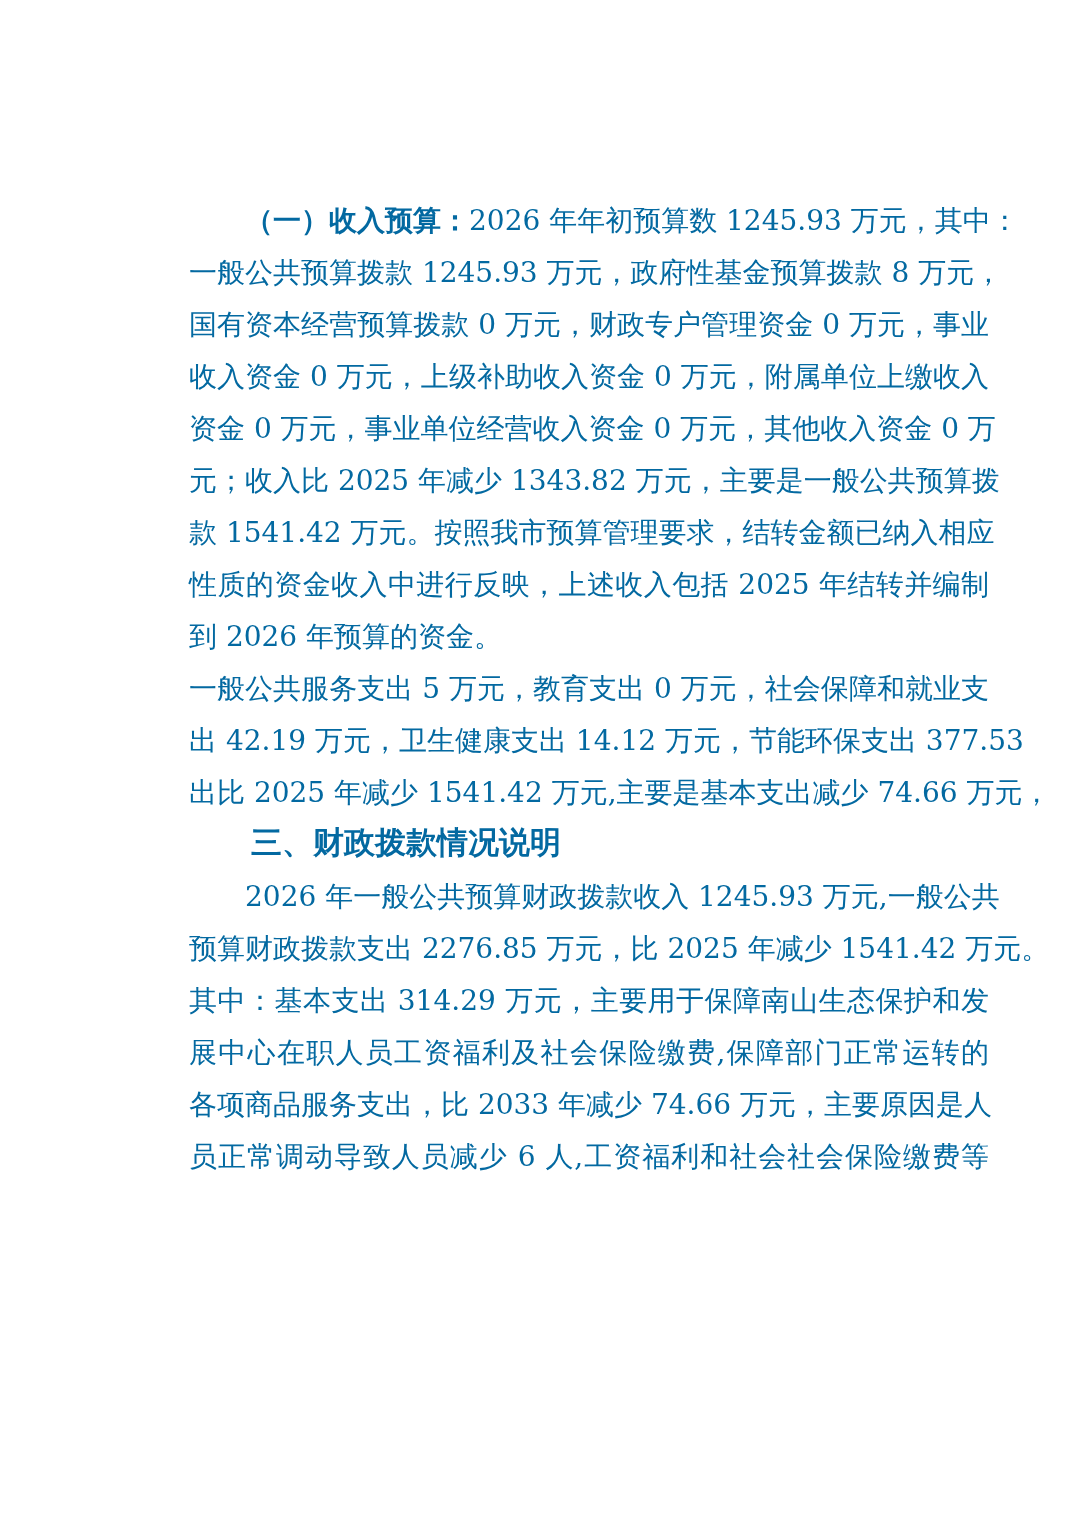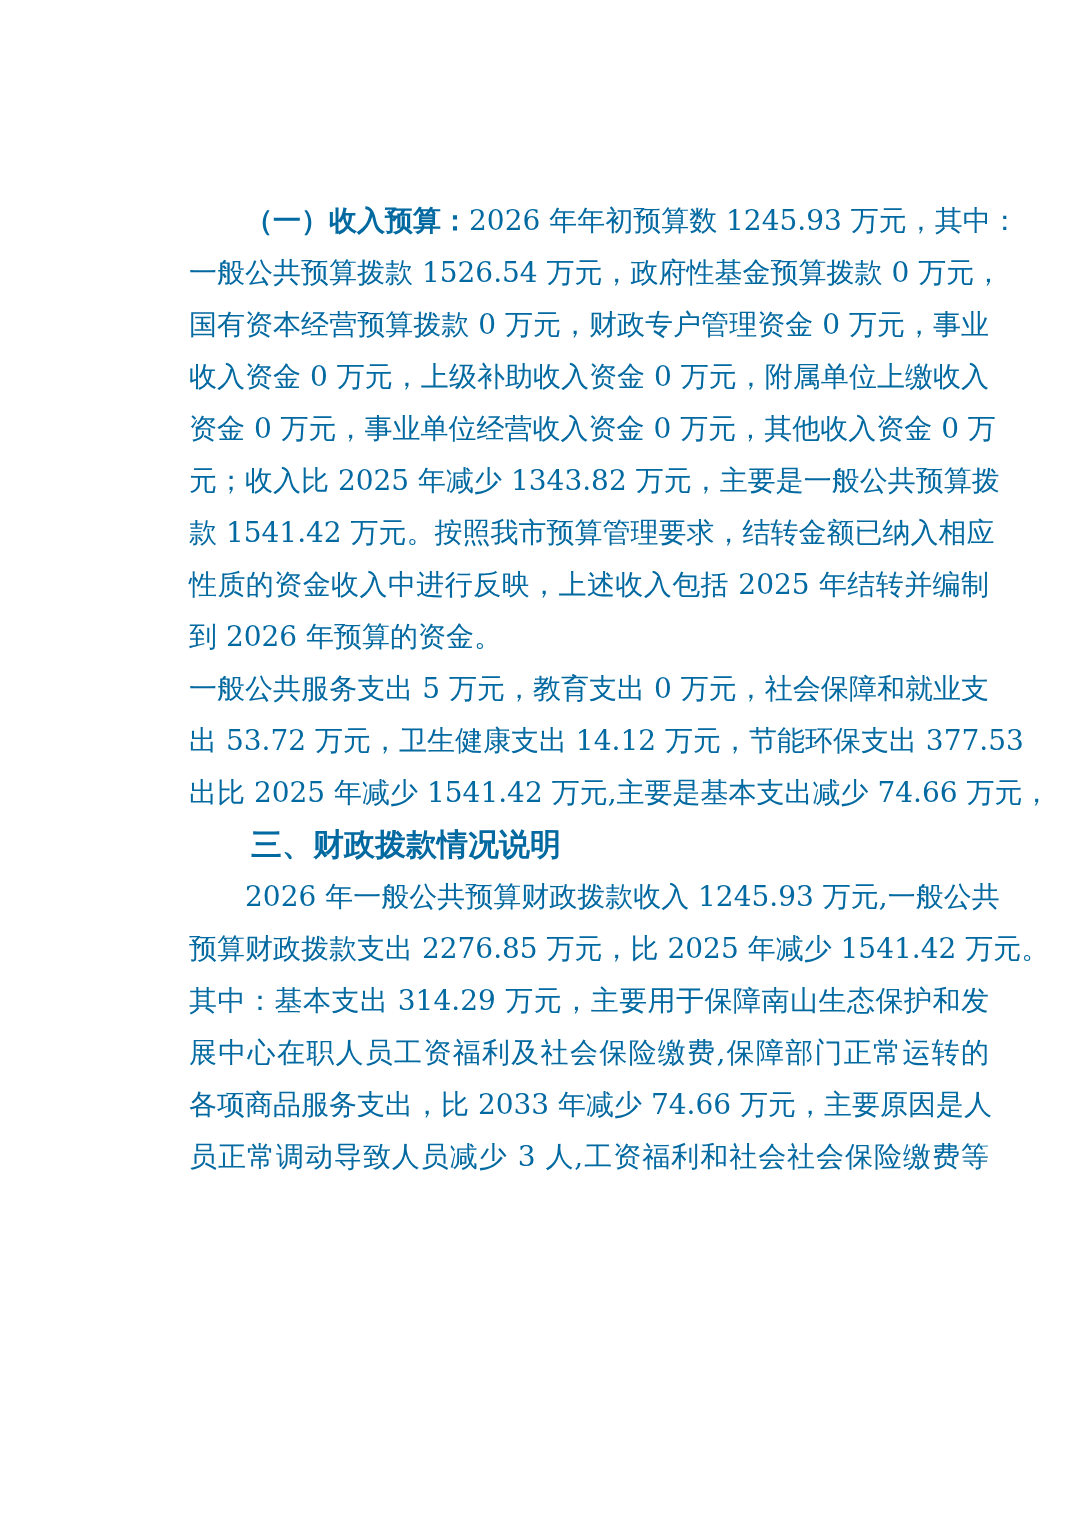--- a/index.html
+++ b/index.html
@@ -34,53 +34,53 @@
     height: 52px;
   }
   .line.end {
     text-align-last: left;
     -moz-text-align-last: left;
   }
   .line.indent {
     text-indent: 2em;
   }
   .line.heading {
-    font-family: Liberation Sans, sans-serif;
+    font-family: Liberation Mono, monospace;
     font-weight: bold;
     font-size: 31px;
     text-align-last: left;
     -moz-text-align-last: left;
   }
   .lead {
     font-weight: bold;
   }
 </style>
 </head>
 <body>
 
 <div class="page">
   <div class="textblock">
 
     <div class="line indent"><span class="lead">（一）收入预算：</span><span>2026 年年初预算数 1245.93 万元，其中：</span></div>
-    <div class="line">一般公共预算拨款 1526.54 万元，政府性基金预算拨款 0 万元，</div>
+    <div class="line">一般公共预算拨款 1245.93 万元，政府性基金预算拨款 8 万元，</div>
     <div class="line">国有资本经营预算拨款 0 万元，财政专户管理资金 0 万元，事业</div>
     <div class="line">收入资金 0 万元，上级补助收入资金 0 万元，附属单位上缴收入</div>
     <div class="line">资金 0 万元，事业单位经营收入资金 0 万元，其他收入资金 0 万</div>
     <div class="line">元；收入比 2025 年减少 1343.82 万元，主要是一般公共预算拨</div>
     <div class="line">款 1541.42 万元。按照我市预算管理要求，结转金额已纳入相应</div>
     <div class="line">性质的资金收入中进行反映，上述收入包括 2025 年结转并编制</div>
     <div class="line end">到 2026 年预算的资金。</div>
 
     <div class="line">一般公共服务支出 5 万元，教育支出 0 万元，社会保障和就业支</div>
-    <div class="line">出 53.72 万元，卫生健康支出 14.12 万元，节能环保支出 377.53</div>
+    <div class="line">出 42.19 万元，卫生健康支出 14.12 万元，节能环保支出 377.53</div>
     <div class="line">出比 2025 年减少 1541.42 万元,主要是基本支出减少 74.66 万元，</div>
 
     <div class="line heading indent">三、财政拨款情况说明</div>
 
     <div class="line indent">2026 年一般公共预算财政拨款收入 1245.93 万元,一般公共</div>
     <div class="line">预算财政拨款支出 2276.85 万元，比 2025 年减少 1541.42 万元。</div>
     <div class="line">其中：基本支出 314.29 万元，主要用于保障南山生态保护和发</div>
     <div class="line">展中心在职人员工资福利及社会保险缴费,保障部门正常运转的</div>
     <div class="line">各项商品服务支出，比 2033 年减少 74.66 万元，主要原因是人</div>
-    <div class="line">员正常调动导致人员减少 3 人,工资福利和社会社会保险缴费等</div>
+    <div class="line">员正常调动导致人员减少 6 人,工资福利和社会社会保险缴费等</div>
 
   </div>
 </div>
 
 </body></html>

